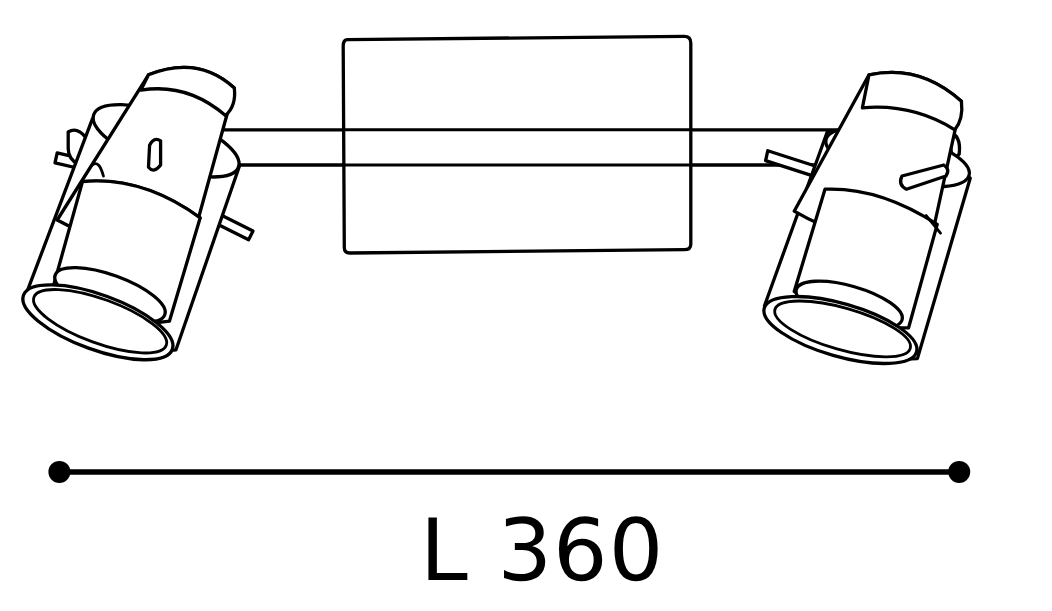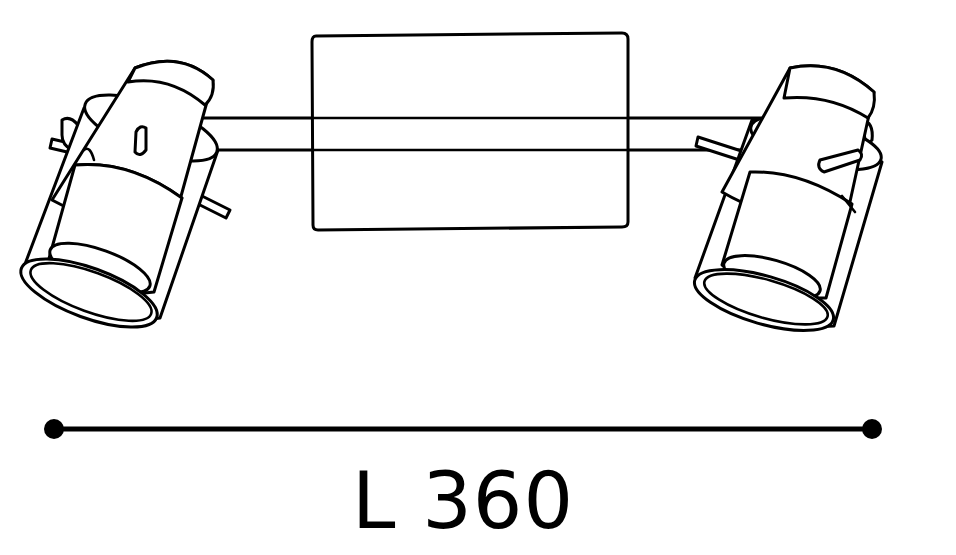--- a/index.html
+++ b/index.html
@@ -5,21 +5,21 @@
     html, body { margin: 0; padding: 0; background: #ffffff; }
     body { width: 956px; height: 555px; position: relative; overflow: hidden; }
     svg.drawing { position: absolute; left: 0; top: 0; }
     .ln { fill: #ffffff; stroke: #000000; stroke-width: 3; stroke-linejoin: round; stroke-linecap: round; }
     .ln2 { fill: none; stroke: #000000; stroke-width: 2.6; stroke-linecap: round; stroke-linejoin: round; }
     .dim-label {
       position: absolute; left: 0; width: 926px; top: 462px;
       text-align: center;
       font-family: "DejaVu Sans", sans-serif;
       font-size: 78px; font-weight: 400; color: #000000;
-      letter-spacing: 1px; line-height: 1;
+      letter-spacing: 1px; line-height: 1; padding-left: 30px;
     }
   </style>
 </head>
 <body>
 
 <svg class="drawing" width="956" height="555" viewBox="0 0 956 555" xmlns="http://www.w3.org/2000/svg">
 
   <g>
     <path class="ln" d="M200,118 L790,118 L792,150 L200,150 Z"></path>
   </g>

